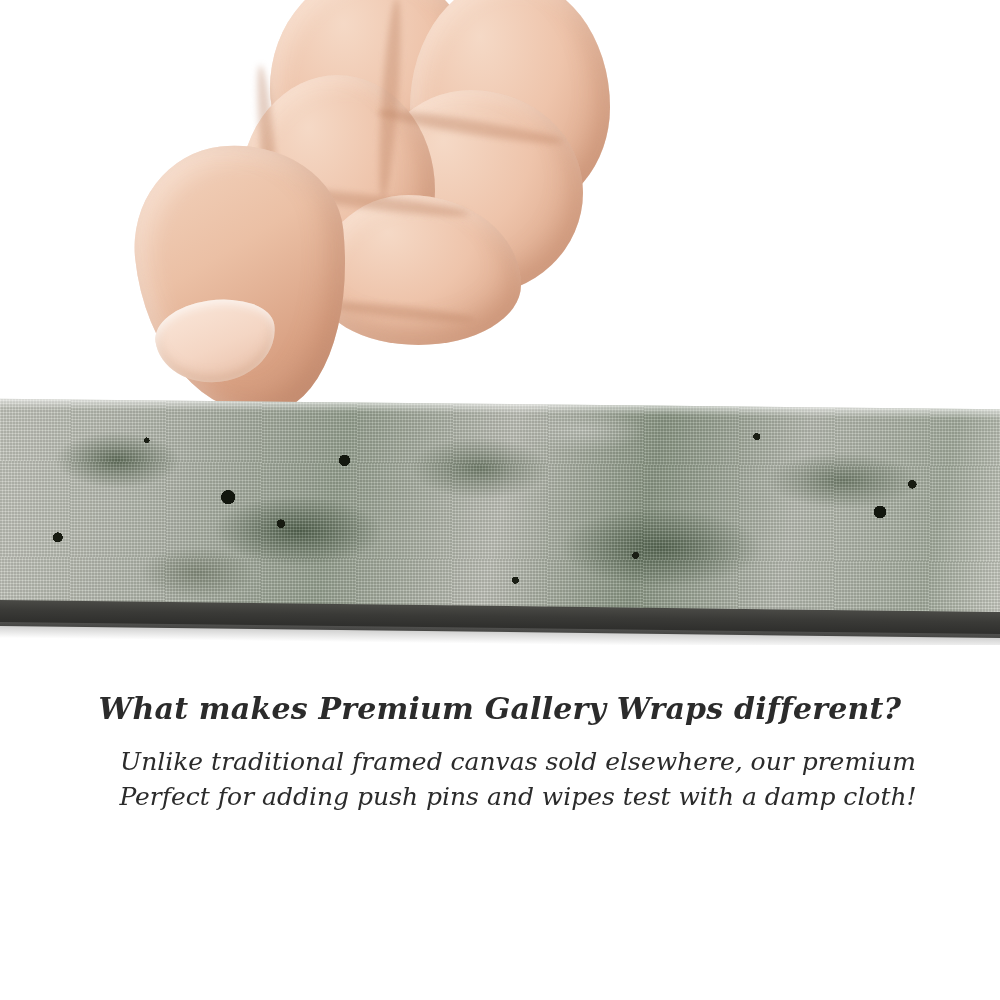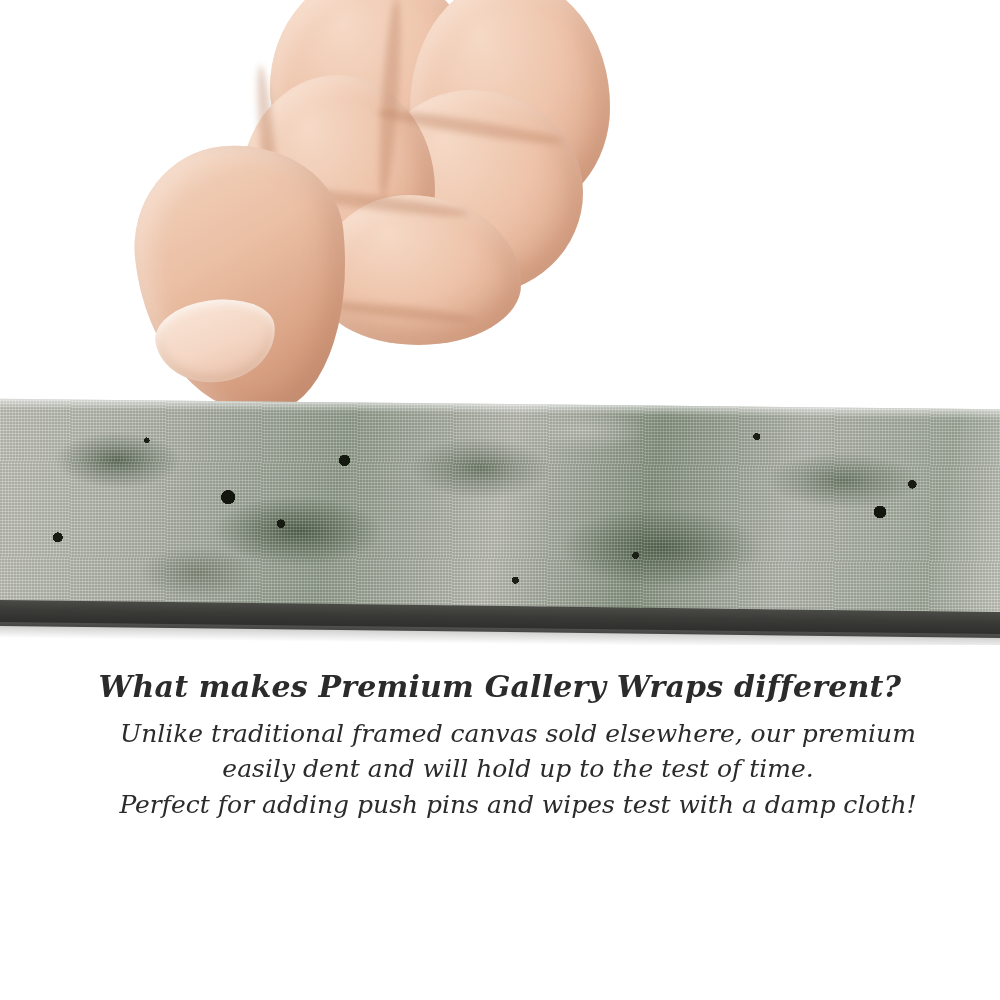--- a/index.html
+++ b/index.html
@@ -163,39 +163,39 @@
     width: 1012px;
     height: 16px;
     background: linear-gradient(180deg, rgba(120,120,118,0.45), rgba(255,255,255,0));
     transform: rotate(0.7deg);
   }
 
   
   .caption {
     position: absolute;
     left: 0;
-    top: 668px;
+    top: 690px;
     width: 1000px;
     text-align: center;
     color: #2b2b2b;
     font-family: "DejaVu Serif", serif;
     font-style: italic;
   }
   .caption-heading {
     font-size: 30px;
     font-weight: 700;
     line-height: 1.25;
     margin: 0 0 8px 0;
     letter-spacing: 0.2px;
   }
   .caption-body {
     font-size: 25px;
     font-weight: 400;
     line-height: 1.42;
-    margin: 10px;
+    margin: 16px;
     padding-left: 36px;
   }
   .caption-body .line { display: block; }
 </style>
 </head>
 <body>
 
 <div class="page">
 
   <div class="photo">
@@ -218,18 +218,17 @@
     <div class="canvas-strip"></div>
     <div class="strip-top-light"></div>
     <div class="panel-edge"></div>
     <div class="panel-shadow"></div>
   </div>
 
   <div class="caption">
     <p class="caption-heading">What makes Premium Gallery Wraps different?</p>
     <p class="caption-body">
       <span class="line">Unlike traditional framed canvas sold elsewhere, our premium</span>
-      <span class="line">easily dent and will hold up to the test of time.</span>
       <span class="line">Perfect for adding push pins and wipes test with a damp cloth!</span>
     </p>
   </div>
 
 </div>
 
 </body></html>

